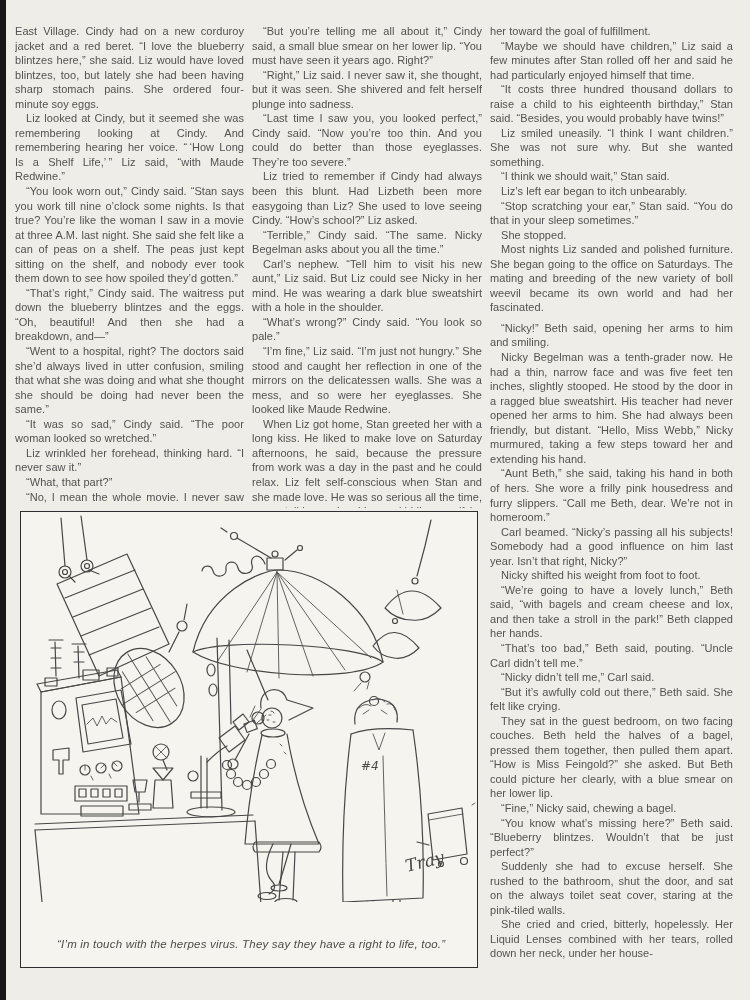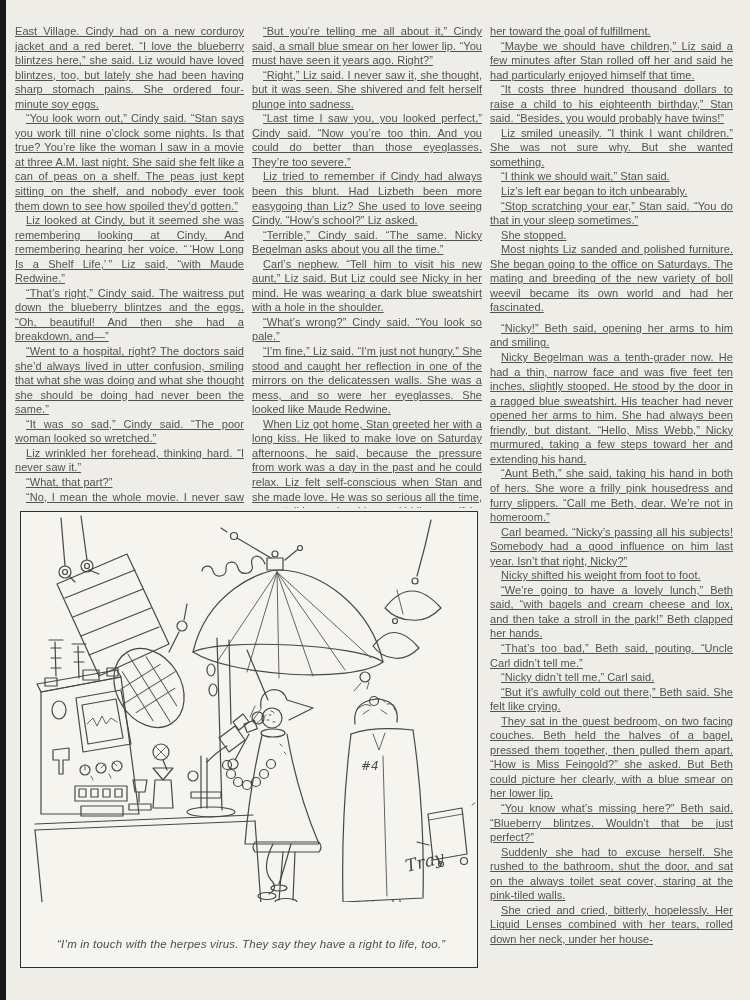--- a/index.html
+++ b/index.html
@@ -7,21 +7,21 @@
   body {
     width:750px; height:1000px; position:relative; overflow:hidden;
     background:#efede7;
     font-family:"Liberation Sans", sans-serif;
     color:#515151;
   }
   .scan-edge { position:absolute; left:0; top:0; width:6px; height:1000px; background:#171717; }
   .col {
     position:absolute; text-align:justify;
     font-size:11px; line-height:14.55px; letter-spacing:0.05px;
-    color:#525252; overflow:hidden;text-decoration:underline;
+    color:#525252; overflow:hidden;
   }
   #col1 { left:15px;  top:24px; width:229px; height:482px; }
   #col2 { left:252px; top:24px; width:230px; height:484px; }
   #col3 { left:490px; top:24px; width:243px; height:968px; }
   .para { margin:0; }
   .para.indent { text-indent:11px; }
   .para.gap { margin-top:6px; }
   .cartoon-box {
     position:absolute; left:20px; top:511px; width:458px; height:457px;
     border:1.5px solid #2e2e2e; background:#f5f4ef;
@@ -43,22 +43,22 @@
   .sig { font-family:"DejaVu Serif", serif; font-style:italic; font-size:17px; fill:#454545; }
   .coat-num { font-family:"DejaVu Sans", sans-serif; font-style:italic; font-size:12px; fill:#4a4a4a; }
 </style>
 </head>
 <body>
 
 <div class="scan-edge"></div>
 
 <div id="col1" class="col">
     <p class="para">East Village. Cindy had on a new corduroy jacket and a red beret. “I love the blueberry blintzes here,” she said. Liz would have loved blintzes, too, but lately she had been having sharp stomach pains. She ordered four-minute soy eggs.</p>
+    <p class="para indent">Liz looked at Cindy, but it seemed she was remembering looking at Cindy. And remembering hearing her voice. “ ‘How Long Is a Shelf Life,’ ” Liz said, “with Maude Redwine.”</p>
     <p class="para indent">“You look worn out,” Cindy said. “Stan says you work till nine o’clock some nights. Is that true? You’re like the woman I saw in a movie at three A.M. last night. She said she felt like a can of peas on a shelf. The peas just kept sitting on the shelf, and nobody ever took them down to see how spoiled they’d gotten.”</p>
-    <p class="para indent">Liz looked at Cindy, but it seemed she was remembering looking at Cindy. And remembering hearing her voice. “ ‘How Long Is a Shelf Life,’ ” Liz said, “with Maude Redwine.”</p>
     <p class="para indent">“That’s right,” Cindy said. The waitress put down the blueberry blintzes and the eggs. “Oh, beautiful! And then she had a breakdown, and—”</p>
     <p class="para indent">“Went to a hospital, right? The doctors said she’d always lived in utter confusion, smiling that what she was doing and what she thought she should be doing had never been the same.”</p>
     <p class="para indent">“It was so sad,” Cindy said. “The poor woman looked so wretched.”</p>
     <p class="para indent">Liz wrinkled her forehead, thinking hard. “I never saw it.”</p>
     <p class="para indent">“What, that part?”</p>
     <p class="para indent">“No, I mean the whole movie. I never saw any of it. I’m sure.”</p>
   </div>
 <div id="col2" class="col">
     <p class="para indent">“But you’re telling me all about it,” Cindy said, a small blue smear on her lower lip. “You must have seen it years ago. Right?”</p>
     <p class="para indent">“Right,” Liz said. I never saw it, she thought, but it was seen. She shivered and felt herself plunge into sadness.</p>
@@ -83,20 +83,21 @@
     <p class="para indent gap">“Nicky!” Beth said, opening her arms to him and smiling.</p>
     <p class="para indent">Nicky Begelman was a tenth-grader now. He had a thin, narrow face and was five feet ten inches, slightly stooped. He stood by the door in a ragged blue sweatshirt. His teacher had never opened her arms to him. She had always been friendly, but distant. “Hello, Miss Webb,” Nicky murmured, taking a few steps toward her and extending his hand.</p>
     <p class="para indent">“Aunt Beth,” she said, taking his hand in both of hers. She wore a frilly pink housedress and furry slippers. “Call me Beth, dear. We’re not in homeroom.”</p>
     <p class="para indent">Carl beamed. “Nicky’s passing all his subjects! Somebody had a good influence on him last year. Isn’t that right, Nicky?”</p>
     <p class="para indent">Nicky shifted his weight from foot to foot.</p>
     <p class="para indent">“We’re going to have a lovely lunch,” Beth said, “with bagels and cream cheese and lox, and then take a stroll in the park!” Beth clapped her hands.</p>
     <p class="para indent">“That’s too bad,” Beth said, pouting. “Uncle Carl didn’t tell me.”</p>
     <p class="para indent">“Nicky didn’t tell me,” Carl said.</p>
     <p class="para indent">“But it’s awfully cold out there,” Beth said. She felt like crying.</p>
     <p class="para indent">They sat in the guest bedroom, on two facing couches. Beth held the halves of a bagel, pressed them together, then pulled them apart. “How is Miss Feingold?” she asked. But Beth could picture her clearly, with a blue smear on her lower lip.</p>
+    <p class="para indent">“Fine,” Nicky said, chewing a bagel.</p>
     <p class="para indent">“You know what’s missing here?” Beth said. “Blueberry blintzes. Wouldn’t that be just perfect?”</p>
     <p class="para indent">Suddenly she had to excuse herself. She rushed to the bathroom, shut the door, and sat on the always toilet seat cover, staring at the pink-tiled walls.</p>
     <p class="para indent">She cried and cried, bitterly, hopelessly. Her Liquid Lenses combined with her tears, rolled down her neck, under her house-</p>
   </div>
 
 <div class="cartoon-box">
   <svg width="455" height="390" viewBox="0 0 455 390">
 
     <g>
       <path class="ink" d="M40,6 L44,54"></path>

